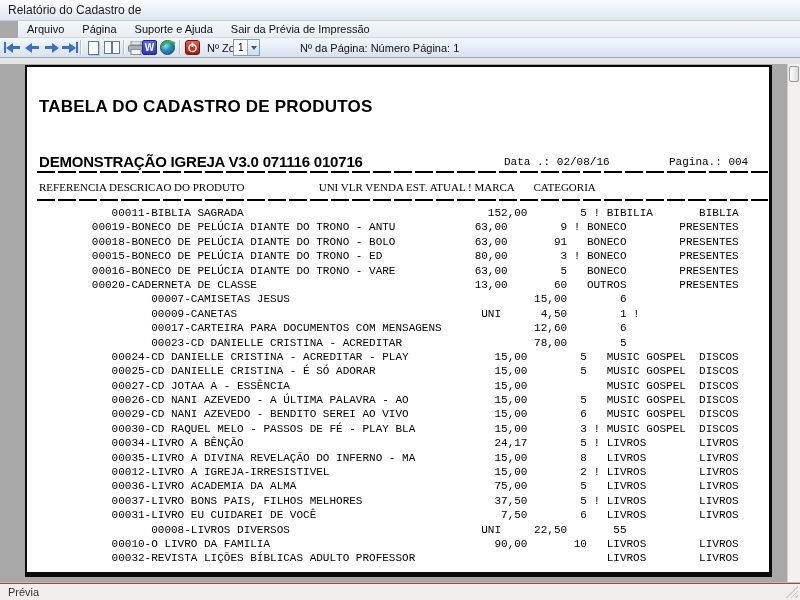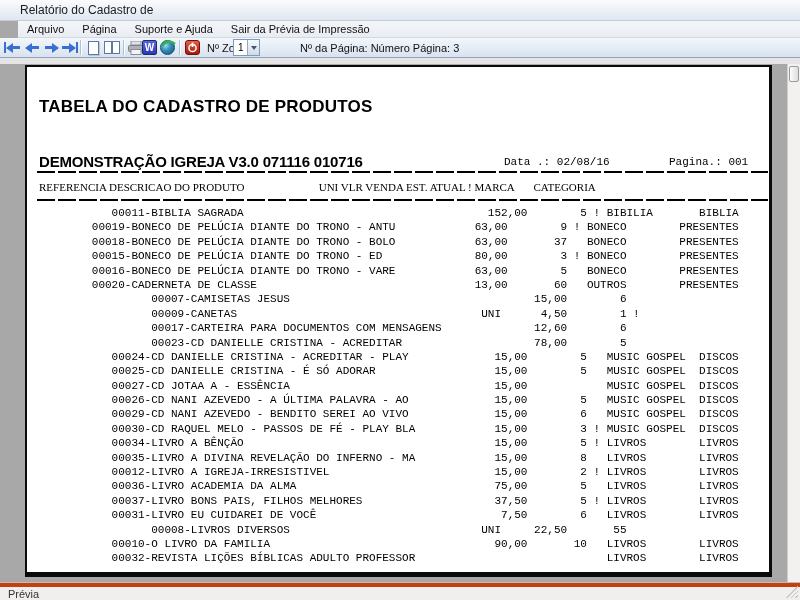--- a/index.html
+++ b/index.html
@@ -7,21 +7,21 @@
   body {
     position:relative; overflow:hidden;
     font-family:"Liberation Sans", sans-serif;
     background:#a8a8a8;
   }
   
   .titlebar {
     position:absolute; left:0; top:0; width:800px; height:21px;
     background:linear-gradient(#fafbfd,#dfe7f1);
     border-bottom:1px solid #c3ccd8;
-    display:flex; align-items:center; padding-left:20px;
+    display:flex; align-items:center; padding-left:8px;
     font-size:12px; color:#1c1c1c;
   }
   .menubar {
     position:absolute; left:18px; top:21px; width:800px; height:17px;
     background:linear-gradient(#f4f6f9,#e9edf3);
     border-bottom:1px solid #d2d8e0;
     display:flex; align-items:center; font-size:11px; color:#111;
   }
   .menu-item { padding:0 9px; height:17px; display:flex; align-items:center; cursor:default; }
   .toolbar {
@@ -79,21 +79,21 @@
   .rpt-date { position:absolute; left:477px; top:89px; }
   .rpt-page { position:absolute; left:642px; top:89px; }
   .dashline { position:absolute; left:10px; width:731px; height:2px;
     background:repeating-linear-gradient(90deg,#000 0 18px,transparent 18px 21px); }
   .dl1 { top:104px; } .dl2 { top:132px; }
   .rpt-header { position:absolute; left:12px; top:114px;font-family:Liberation Serif, serif; }
   .rows { position:absolute; left:12px; top:139px; }
   .rline { height:14.4px; line-height:14.4px; font-family:"Liberation Mono", monospace; font-size:11px; white-space:pre; color:#000;text-align:right; }
   
   .statusbar { position:absolute; left:0; top:583px; width:800px; height:17px;
-    background:#f0efed; border-top:4px solid #c2410c; box-shadow:0 -1px 0 #bdbdbd;
+    background:#f0efed; border-top:1px solid #c2410c; box-shadow:0 -1px 0 #bdbdbd;
     display:flex; align-items:center; font-size:11px; color:#333; padding-left:8px; }
   .grip { position:absolute; right:2px; bottom:2px; width:12px; height:12px;
     background:
       linear-gradient(135deg, transparent 0 50%, #c9c9c9 50% 57%, transparent 57% 68%, #c9c9c9 68% 75%, transparent 75% 86%, #c9c9c9 86% 93%, transparent 93%);
     cursor:nwse-resize; }
 </style>
 </head>
 <body>
 
 <div class="titlebar">
@@ -169,51 +169,51 @@
 
   <div class="tb tb-label" style="left:207px;">Nº Zoom</div>
   <div class="tb" style="left:233px;">
     <div class="zoomdd">
       <span class="val">1</span>
       <span class="btn">
           <span class="tri"></span>
         </span>
     </div>
   </div>
-  <div class="tb tb-label" style="left:300px;">Nº da Página: Número Página: 3</div>
+  <div class="tb tb-label" style="left:300px;">Nº da Página: Número Página: 1</div>
 </div>
 
 <div class="preview">
   <div class="page">
     <div class="pagein">
       <div class="rpt-title">TABELA DO CADASTRO DE PRODUTOS</div>
       <div class="rpt-sub">DEMONSTRAÇÃO IGREJA V3.0 071116 010716</div>
       <div class="mono rpt-date">Data .: 02/08/16</div>
-      <div class="mono rpt-page">Pagina.: 001</div>
+      <div class="mono rpt-page">Pagina.: 004</div>
       <div class="dashline dl1"></div>
       <pre class="mono rpt-header">REFERENCIA DESCRICAO DO PRODUTO                           UNI VLR VENDA EST. ATUAL ! MARCA       CATEGORIA</pre>
       <div class="dashline dl2"></div>
       <div class="rows">
           <div class="rline">        00011-BIBLIA SAGRADA                                     152,00        5 ! BIBILIA       BIBLIA</div>
           <div class="rline">        00019-BONECO DE PELÚCIA DIANTE DO TRONO - ANTU            63,00        9 ! BONECO        PRESENTES</div>
-          <div class="rline">        00018-BONECO DE PELÚCIA DIANTE DO TRONO - BOLO            63,00       37   BONECO        PRESENTES</div>
+          <div class="rline">        00018-BONECO DE PELÚCIA DIANTE DO TRONO - BOLO            63,00       91   BONECO        PRESENTES</div>
           <div class="rline">        00015-BONECO DE PELÚCIA DIANTE DO TRONO - ED              80,00        3 ! BONECO        PRESENTES</div>
           <div class="rline">        00016-BONECO DE PELÚCIA DIANTE DO TRONO - VARE            63,00        5   BONECO        PRESENTES</div>
           <div class="rline">        00020-CADERNETA DE CLASSE                                 13,00       60   OUTROS        PRESENTES</div>
           <div class="rline">        00007-CAMISETAS JESUS                                     15,00        6                 </div>
           <div class="rline">        00009-CANETAS                                     UNI      4,50        1 !               </div>
           <div class="rline">        00017-CARTEIRA PARA DOCUMENTOS COM MENSAGENS              12,60        6                 </div>
           <div class="rline">        00023-CD DANIELLE CRISTINA - ACREDITAR                    78,00        5                 </div>
           <div class="rline">        00024-CD DANIELLE CRISTINA - ACREDITAR - PLAY             15,00        5   MUSIC GOSPEL  DISCOS</div>
           <div class="rline">        00025-CD DANIELLE CRISTINA - É SÓ ADORAR                  15,00        5   MUSIC GOSPEL  DISCOS</div>
           <div class="rline">        00027-CD JOTAA A - ESSÊNCIA                               15,00            MUSIC GOSPEL  DISCOS</div>
           <div class="rline">        00026-CD NANI AZEVEDO - A ÚLTIMA PALAVRA - AO             15,00        5   MUSIC GOSPEL  DISCOS</div>
           <div class="rline">        00029-CD NANI AZEVEDO - BENDITO SEREI AO VIVO             15,00        6   MUSIC GOSPEL  DISCOS</div>
           <div class="rline">        00030-CD RAQUEL MELO - PASSOS DE FÉ - PLAY BLA            15,00        3 ! MUSIC GOSPEL  DISCOS</div>
-          <div class="rline">        00034-LIVRO A BÊNÇÃO                                      15,00        5 ! LIVROS        LIVROS</div>
+          <div class="rline">        00034-LIVRO A BÊNÇÃO                                      24,17        5 ! LIVROS        LIVROS</div>
           <div class="rline">        00035-LIVRO A DIVINA REVELAÇÃO DO INFERNO - MA            15,00        8   LIVROS        LIVROS</div>
           <div class="rline">        00012-LIVRO A IGREJA-IRRESISTIVEL                         15,00        2 ! LIVROS        LIVROS</div>
           <div class="rline">        00036-LIVRO ACADEMIA DA ALMA                              75,00        5   LIVROS        LIVROS</div>
           <div class="rline">        00037-LIVRO BONS PAIS, FILHOS MELHORES                    37,50        5 ! LIVROS        LIVROS</div>
           <div class="rline">        00031-LIVRO EU CUIDAREI DE VOCÊ                            7,50        6   LIVROS        LIVROS</div>
           <div class="rline">        00008-LIVROS DIVERSOS                             UNI     22,50       55                 </div>
           <div class="rline">        00010-O LIVRO DA FAMILIA                                  90,00       10   LIVROS        LIVROS</div>
           <div class="rline">        00032-REVISTA LIÇÕES BÍBLICAS ADULTO PROFESSOR                             LIVROS        LIVROS</div>
         </div>
     </div>

